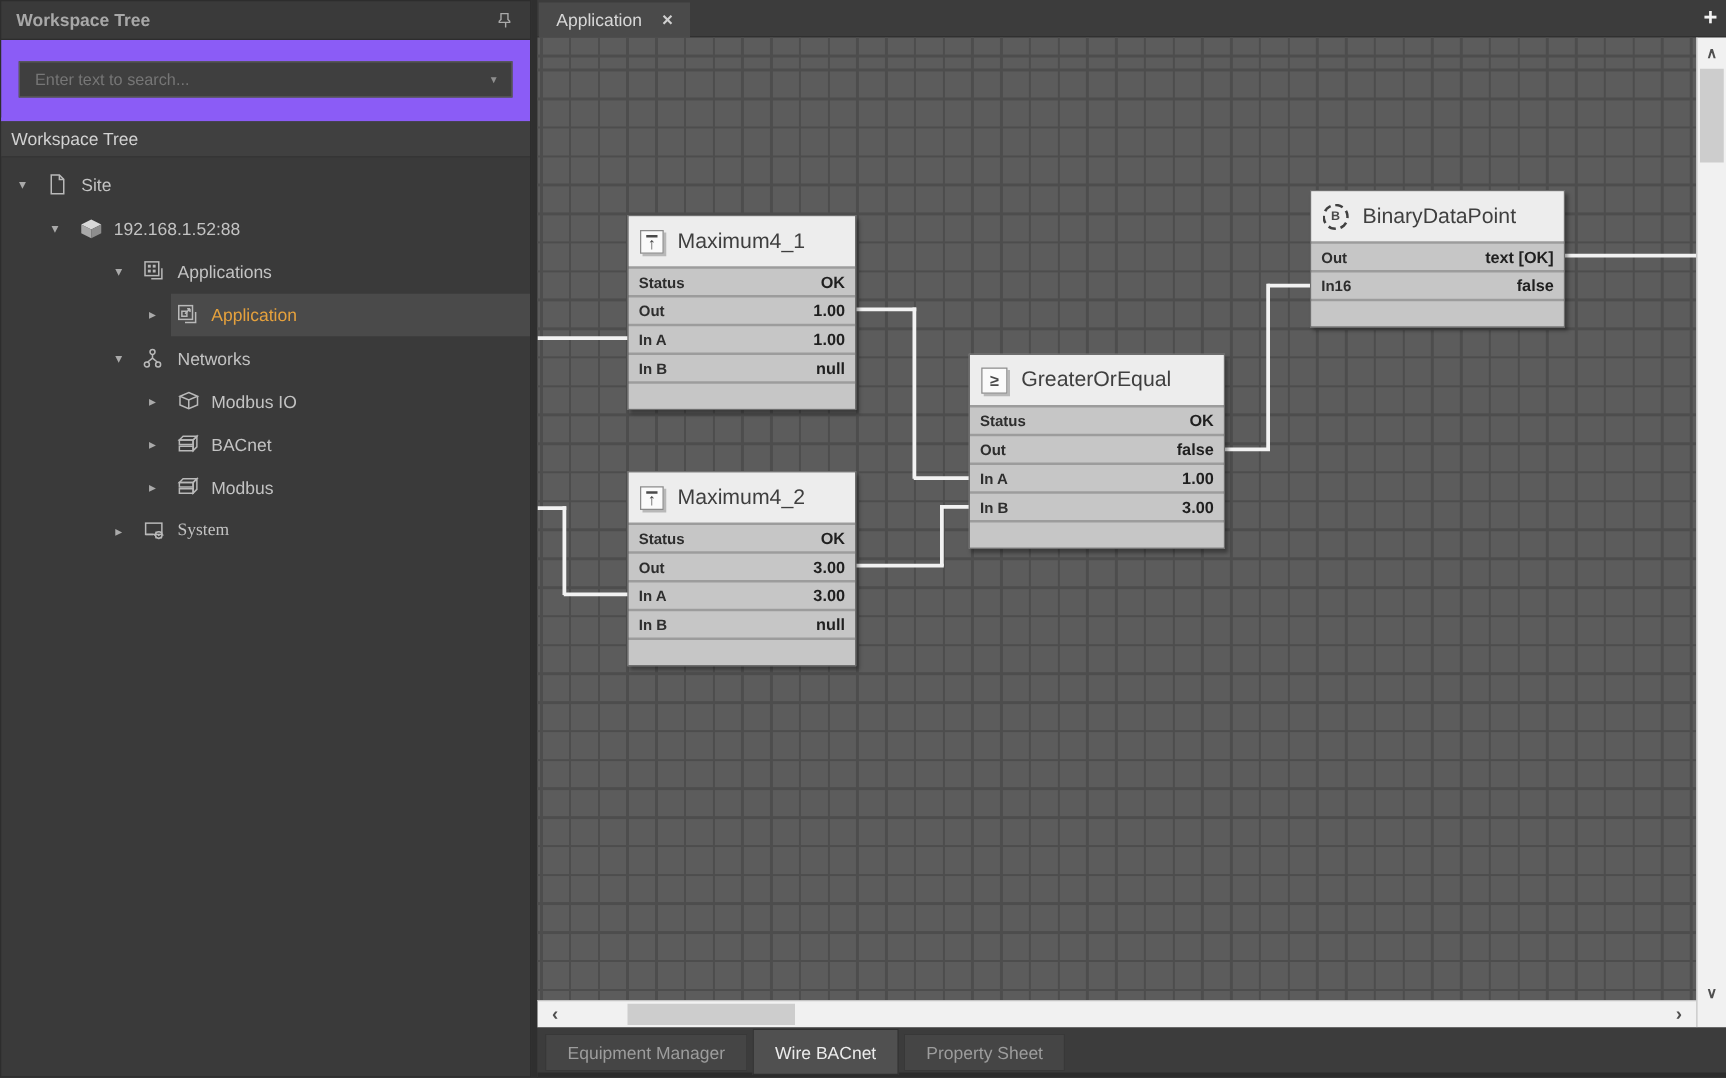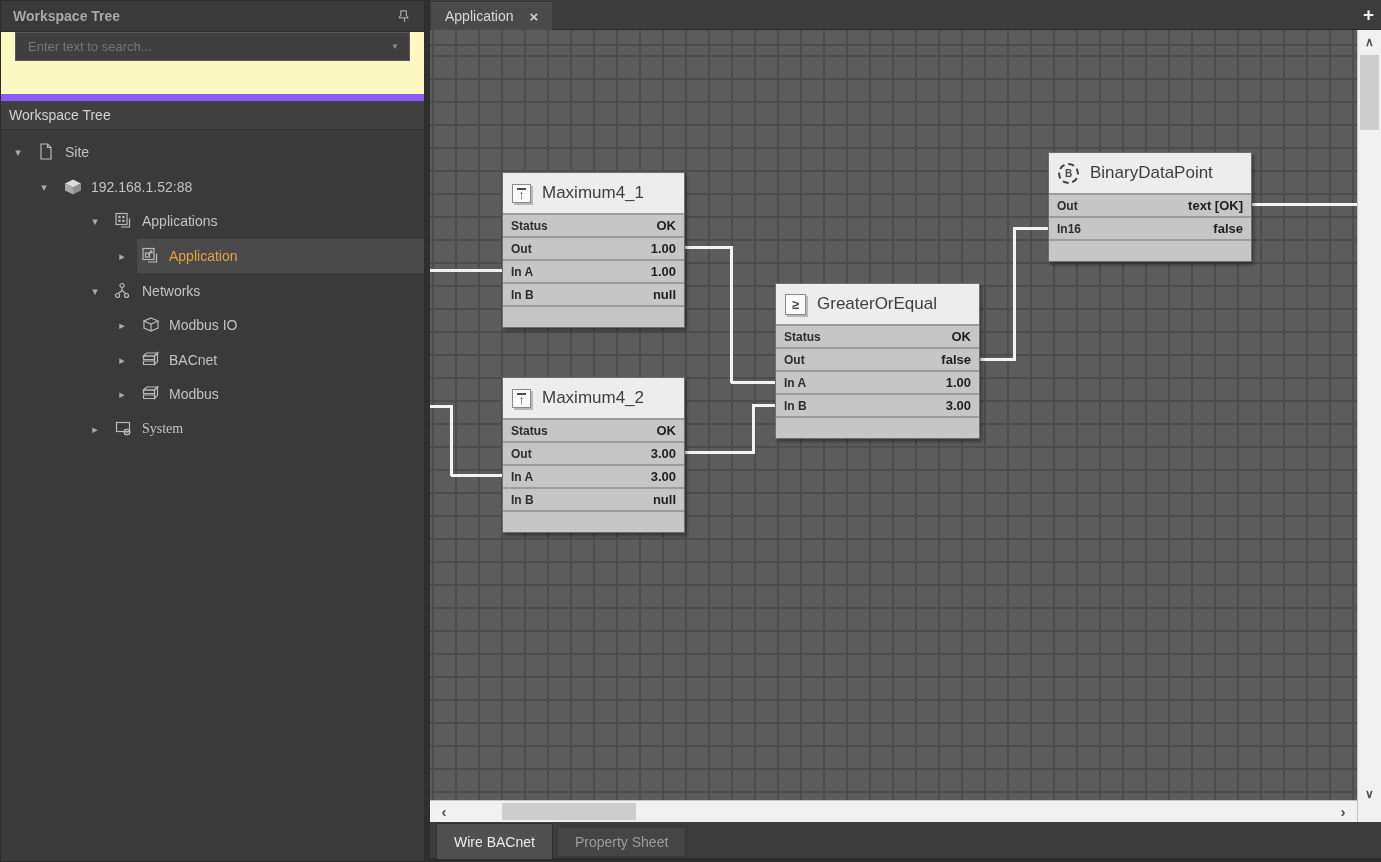--- a/index.html
+++ b/index.html
@@ -6,22 +6,22 @@
   #app{position:relative;width:1381px;height:862px;background:#3b3b3b;overflow:hidden;
        font-family:"Liberation Sans",sans-serif;-webkit-font-smoothing:antialiased;}
 
   
   .sidebar{position:absolute;left:0;top:0;width:425px;height:862px;background:#3a3a3a;
            border:1px solid #2d2d2d;box-sizing:border-box;}
   .sb-titlebar{height:30px;display:flex;align-items:center;justify-content:space-between;
                padding:0 12px;border-bottom:1px solid #2d2d2d;}
   .sb-title{color:#a8a8a8;font-weight:bold;font-size:14px;}
   .pin-btn{width:16px;height:16px;display:flex;align-items:center;justify-content:center;cursor:pointer;}
-  .search-area{height:62px;display:flex;padding:0 14px;background:#fef9c3;
-               border-bottom:7px solid #8b5cf6;}
+  .search-area{height:62px;display:flex;align-items:center;padding:0 14px;background:#8b5cf6;
+               border-bottom:3px solid #8b5cf6;}
   .search-box{flex:1;height:27px;background:#3f3f3f;border:1px solid #5a5a5a;display:flex;
               align-items:center;padding:0 10px;}
   .search-box input{flex:1;background:transparent;border:none;outline:none;color:#9a9a9a;font-size:13px;
                     font-family:"Liberation Sans",sans-serif;}
   .search-box input::placeholder{color:#767676;}
   .search-caret{color:#8f8f8f;font-size:8px;margin-left:8px;}
   .section-header{height:28px;line-height:28px;padding-left:8px;color:#d2d2d2;font-size:14px;
                   background:#404040;border-bottom:1px solid #323232;}
   .tree{padding-top:5px;}
   .tree-row{height:34.6px;position:relative;color:#c3c3c3;font-size:14px;}
@@ -327,17 +327,18 @@
     <span class="arr down">∨</span>
   </div>
 
   <div class="hscroll">
     <span class="arr left">‹</span>
     <div class="h-thumb"></div>
     <span class="arr right">›</span>
   </div>
 
   <div class="bottom-bar">
+      <div class="btab">Equipment Manager</div>
       <div class="btab active">Wire BACnet</div>
       <div class="btab">Property Sheet</div>
     </div>
 
 </div>
 
 </body></html>

